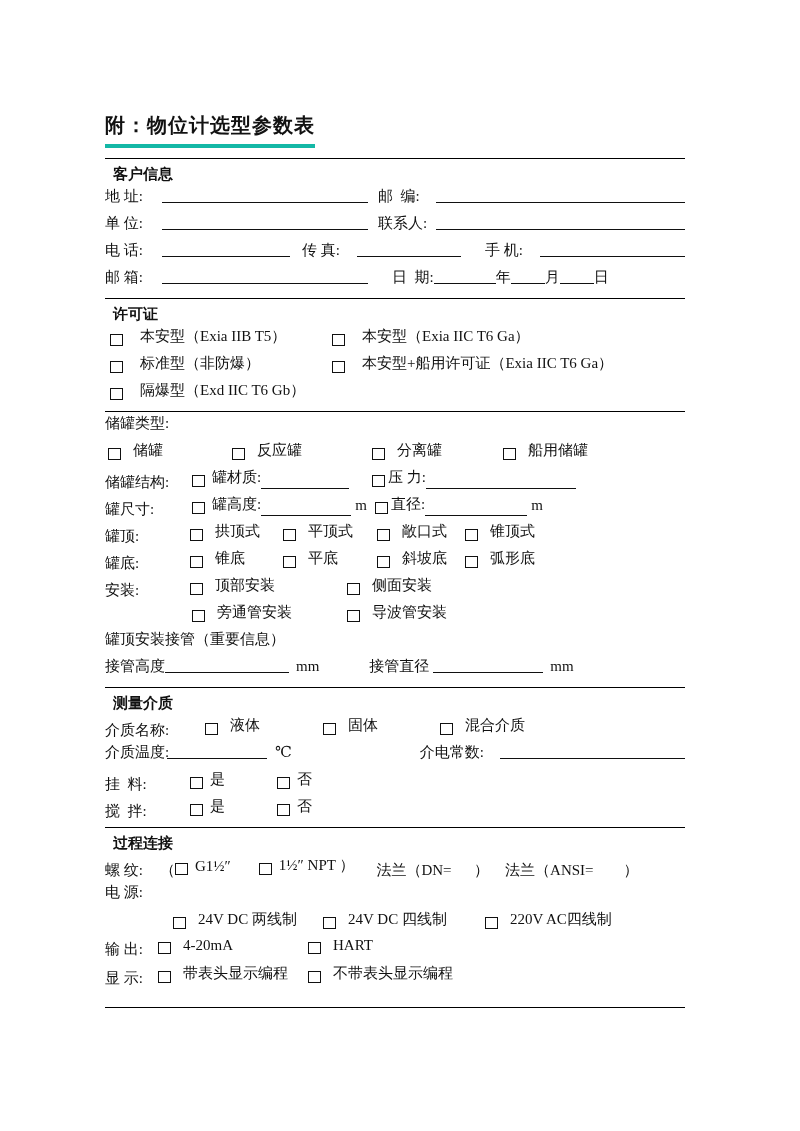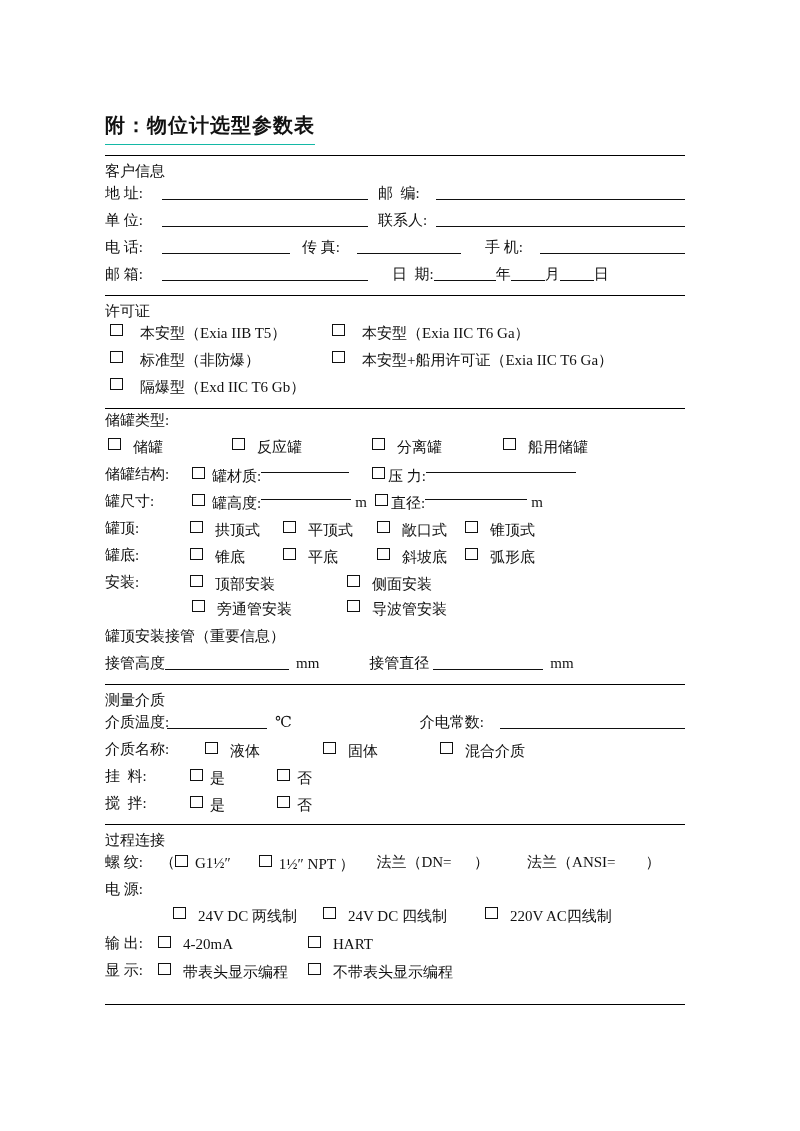--- a/index.html
+++ b/index.html
@@ -1,27 +1,27 @@
 <!DOCTYPE html>
 <html><head>
 <meta charset="utf-8">
 <style>
   html,body{margin:0;padding:0;background:#e9e9e9;}
   .page{width:800px;height:1131px;background:#fff;position:relative;margin:0 auto;
         font-family:"Liberation Serif","DejaVu Serif",serif;color:#111;}
   .content{position:absolute;left:105px;top:112px;width:580px;font-size:15px;}
   .title-wrap{padding-bottom:7px;}
-  .title{font-size:20px;font-weight:bold;letter-spacing:1px;border-bottom:1px solid #14b8a6;
+  .title{font-size:20px;font-weight:bold;letter-spacing:1px;border-bottom:4px solid #14b8a6;
          padding-bottom:5px;display:inline-block;}
   .rule{border:0;border-top:1px solid #000;height:0;margin:3px 0 2px 0;}
-  .sec-h{font-weight:normal;height:26px;line-height:26px;}
+  .sec-h{font-weight:bold;height:26px;line-height:26px;margin-left:8px;}
   .row{display:flex;align-items:baseline;height:27px;white-space:pre;}
   .lbl{flex:none;white-space:pre;}
   .txt{flex:none;white-space:pre;}
-  .opt{display:inline-flex;align-items:flex-start;flex:none;white-space:pre;}
+  .opt{display:inline-flex;align-items:flex-end;flex:none;white-space:pre;}
   .cb{width:11px;height:10px;border:1px solid #111;flex:none;display:inline-block;margin-right:12px;}
   .cb.tight{margin-right:7px;}
   .cb.attached{margin-right:3px;}
   .lic .cb{margin-right:17px;}
   .field{display:inline-block;flex:none;border-bottom:1px solid #111;height:3px;position:relative;top:2px;}
   .grow{flex:1;}
   .unit{flex:none;white-space:pre;margin-left:4px;}
   .pageno{text-align:center;font-size:13px;margin-top:16px;}
 </style>
 </head>
@@ -235,44 +235,44 @@
     <span class="lbl" style="margin-left:50px;width:64px">接管直径</span>
     <span class="field" style="width:110px"></span>
     <span class="unit" style="margin-left:7px">mm</span>
   </div>
 
   <div class="rule"></div>
 
   <div class="sec-h">测量介质</div>
 
   <div class="row">
+    <span class="lbl" style="width:100px">介质名称:</span>
+    <span class="opt" style="width:118px">
+      <span class="cb"></span>
+      <span class="txt">液体</span>
+    </span>
+    <span class="opt" style="width:117px">
+      <span class="cb"></span>
+      <span class="txt">固体</span>
+    </span>
+    <span class="opt">
+      <span class="cb"></span>
+      <span class="txt">混合介质</span>
+    </span>
+  </div>
+
+  <div class="row">
     <span class="lbl" style="width:62px">介质温度:</span>
     <span class="field" style="width:100px"></span>
     <span class="unit" style="margin-left:8px">℃</span>
     <span class="lbl" style="margin-left:128px;width:80px">介电常数:</span>
     <span class="field grow"></span>
   </div>
 
   <div class="row">
-    <span class="lbl" style="width:100px">介质名称:</span>
-    <span class="opt" style="width:118px">
-      <span class="cb"></span>
-      <span class="txt">液体</span>
-    </span>
-    <span class="opt" style="width:117px">
-      <span class="cb"></span>
-      <span class="txt">固体</span>
-    </span>
-    <span class="opt">
-      <span class="cb"></span>
-      <span class="txt">混合介质</span>
-    </span>
-  </div>
-
-  <div class="row">
     <span class="lbl" style="width:85px">挂  料:</span>
     <span class="opt" style="width:87px">
       <span class="cb tight"></span>
       <span class="txt">是</span>
     </span>
     <span class="opt">
       <span class="cb tight"></span>
       <span class="txt">否</span>
     </span>
   </div>
@@ -298,21 +298,21 @@
     <span class="txt">（</span>
     <span class="opt">
       <span class="cb tight"></span>
       <span class="txt">G1½″</span>
     </span>
     <span class="opt" style="margin-left:28px">
       <span class="cb tight"></span>
       <span class="txt">1½″ NPT ）</span>
     </span>
     <span class="txt" style="margin-left:22px">法兰（DN=      ）</span>
-    <span class="txt" style="margin-left:38px">法兰（ANSI=        ）</span>
+    <span class="txt" style="margin-left:16px">法兰（ANSI=        ）</span>
   </div>
 
   <div class="row">
     <span class="lbl">电 源:</span>
   </div>
 
   <div class="row">
     <span class="opt" style="margin-left:68px;width:150px">
       <span class="cb"></span>
       <span class="txt">24V DC 两线制</span>

